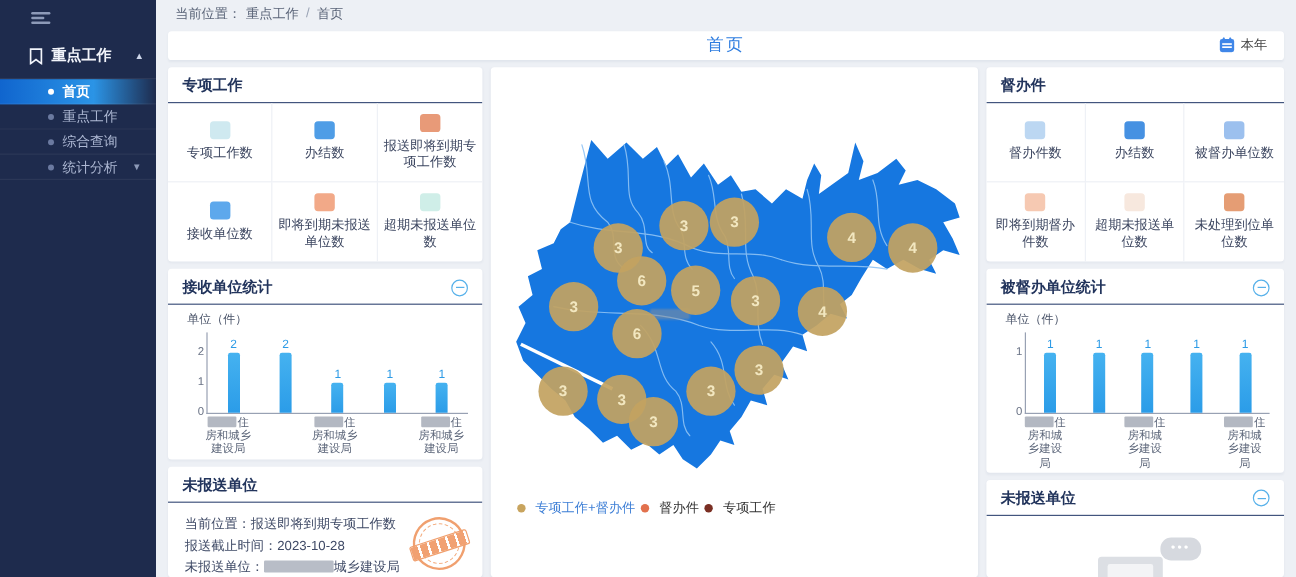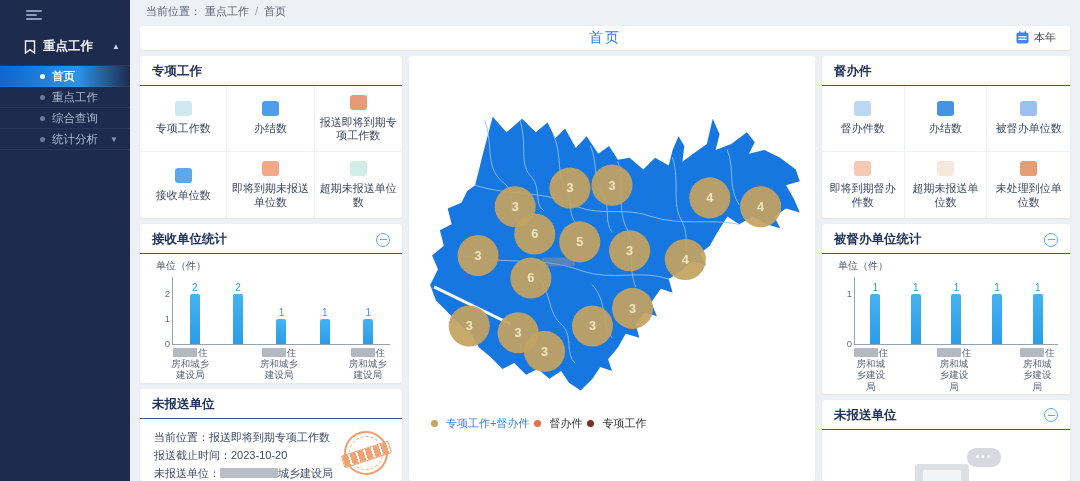--- a/index.html
+++ b/index.html
@@ -223,21 +223,21 @@
               </div>
           </div>
         </div>
 
         <div class="panel" style="flex:1; min-height:0;">
           <div class="p-head">
             <span class="p-title">未报送单位</span>
           </div>
           <div class="u-item">
             <div class="u-line"><span>当前位置：</span><span>报送即将到期专项工作数</span></div>
-            <div class="u-line"><span>报送截止时间：</span><span>2023-10-20</span></div>
+            <div class="u-line"><span>报送截止时间：</span><span>2023-10-28</span></div>
             <div class="u-line"><span>未报送单位：</span><span class="u-redact"></span><span>城乡建设局</span></div>
             <span class="stamp"></span>
           </div>
 
         </div>
       </div>
 
       <div class="panel map-panel">
         <svg class="map-svg" viewBox="0 0 400 360">
           <g>

